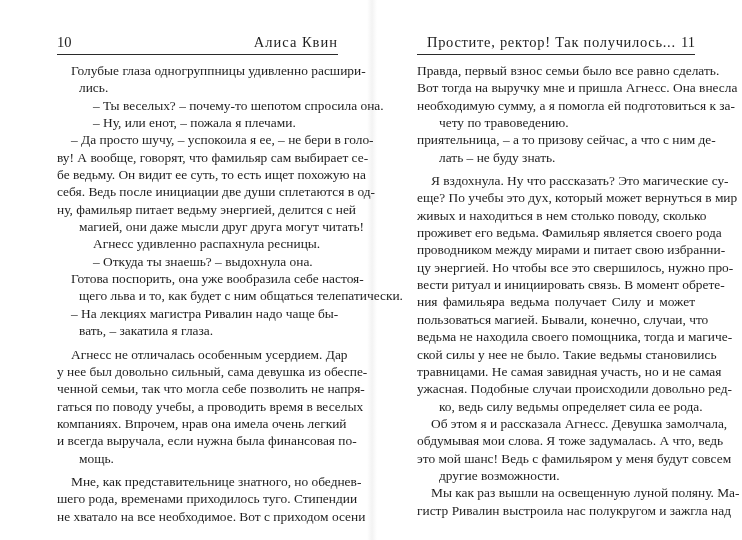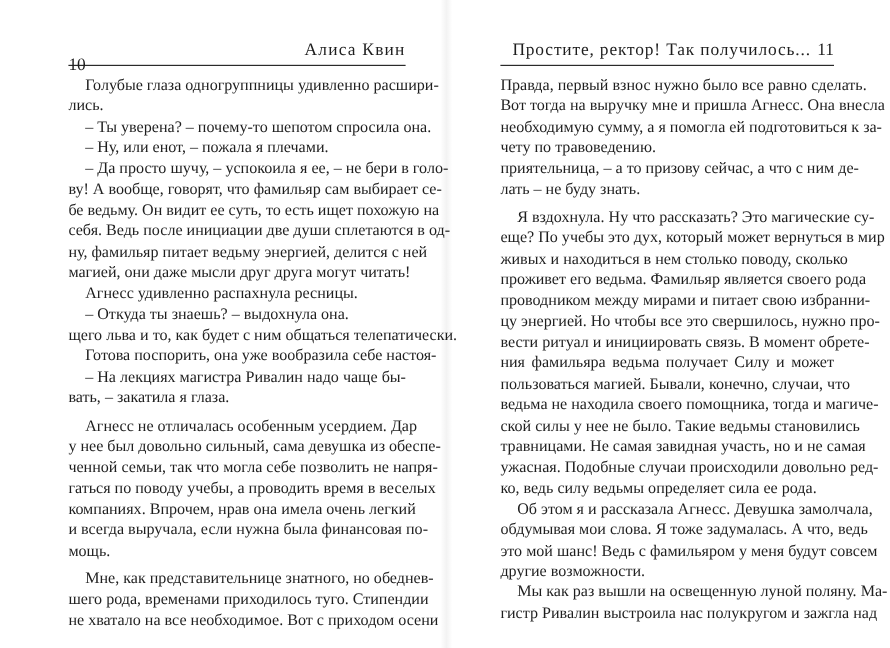--- a/index.html
+++ b/index.html
@@ -19,62 +19,62 @@
   .page-left { left: 57px; width: 281px; }
   .page-right { left: 417px; width: 278px; }
   .header {
     position: absolute; left: 0; right: 0; top: 33px; height: 18px;
     font-size: 14.5px; line-height: 18px;
     border-bottom: 1.4px solid #2a2a2a;
     padding-bottom: 3px;
   }
   .header .num { position: absolute; top: 0; }
   .header .title { position: absolute; top: 0; letter-spacing: 0.6px; }
-  .page-left .header .num { left: 0; margin-top: 12px; }
+  .page-left .header .num { left: 0; }
   .page-left .header .title { right: 0; letter-spacing: 1px; text-align: center; }
   .page-right .header .title { left: 10px; letter-spacing: 0.7px; }
   .page-right .header .num { right: 0; }
   .body {
     position: absolute; left: 0; right: 0; top: 62px;
     font-size: 13.4px; line-height: 17.35px;
   }
   .line {
     display: block; height: 17.35px; white-space: nowrap;
     text-align: justify; text-align-last: justify;
   }
   .line.indent { padding-left: 14px; }
-  .line.last { text-align-last: left; }
+  .line.last { text-align-last: left; margin-left: 22px; }
   .line.gap { margin-top: 6px; }
 </style>
 </head>
 <body>
 
 <div class="spread">
   <div class="gutter"></div>
 
   <div class="page page-left">
     <div class="header">
       <span class="num">10</span>
       <span class="title">Алиса Квин</span>
     </div>
     <div class="body" id="left-body">
         <span class="line indent">Голубые глаза одногруппницы удивленно расшири-</span>
         <span class="line last">лись.</span>
-        <span class="line indent last">– Ты уверена? – почему-то шепотом спросила она.</span>
+        <span class="line indent last">– Ты веселых? – почему-то шепотом спросила она.</span>
         <span class="line indent last">– Ну, или енот, – пожала я плечами.</span>
         <span class="line indent">– Да просто шучу, – успокоила я ее, – не бери в голо-</span>
         <span class="line">ву! А вообще, говорят, что фамильяр сам выбирает се-</span>
         <span class="line">бе ведьму. Он видит ее суть, то есть ищет похожую на</span>
         <span class="line">себя. Ведь после инициации две души сплетаются в од-</span>
         <span class="line">ну, фамильяр питает ведьму энергией, делится с ней</span>
         <span class="line last">магией, они даже мысли друг друга могут читать!</span>
         <span class="line indent last">Агнесс удивленно распахнула ресницы.</span>
         <span class="line indent last">– Откуда ты знаешь? – выдохнула она.</span>
+        <span class="line indent">Готова поспорить, она уже вообразила себе настоя-</span>
         <span class="line last">щего льва и то, как будет с ним общаться телепатически.</span>
-        <span class="line indent">Готова поспорить, она уже вообразила себе настоя-</span>
         <span class="line indent">– На лекциях магистра Ривалин надо чаще бы-</span>
         <span class="line last">вать, – закатила я глаза.</span>
         <span class="line indent gap">Агнесс не отличалась особенным усердием. Дар</span>
         <span class="line">у нее был довольно сильный, сама девушка из обеспе-</span>
         <span class="line">ченной семьи, так что могла себе позволить не напря-</span>
         <span class="line">гаться по поводу учебы, а проводить время в веселых</span>
         <span class="line">компаниях. Впрочем, нрав она имела очень легкий</span>
         <span class="line">и всегда выручала, если нужна была финансовая по-</span>
         <span class="line last">мощь.</span>
         <span class="line indent gap">Мне, как представительнице знатного, но обеднев-</span>
@@ -82,21 +82,21 @@
         <span class="line">не хватало на все необходимое. Вот с приходом осени</span>
       </div>
   </div>
 
   <div class="page page-right">
     <div class="header">
       <span class="title">Простите, ректор! Так получилось...</span>
       <span class="num">11</span>
     </div>
     <div class="body" id="right-body">
-        <span class="line">Правда, первый взнос нужно было все равно сделать.</span>
+        <span class="line">Правда, первый взнос семьи было все равно сделать.</span>
         <span class="line">Вот тогда на выручку мне и пришла Агнесс. Она внесла</span>
         <span class="line">необходимую сумму, а я помогла ей подготовиться к за-</span>
         <span class="line last">чету по травоведению.</span>
         <span class="line">приятельница, – а то призову сейчас, а что с ним де-</span>
         <span class="line last">лать – не буду знать.</span>
         <span class="line indent gap">Я вздохнула. Ну что рассказать? Это магические су-</span>
         <span class="line">еще? По учебы это дух, который может вернуться в мир</span>
         <span class="line">живых и находиться в нем столько поводу, сколько</span>
         <span class="line">проживет его ведьма. Фамильяр является своего рода</span>
         <span class="line">проводником между мирами и питает свою избранни-</span>

